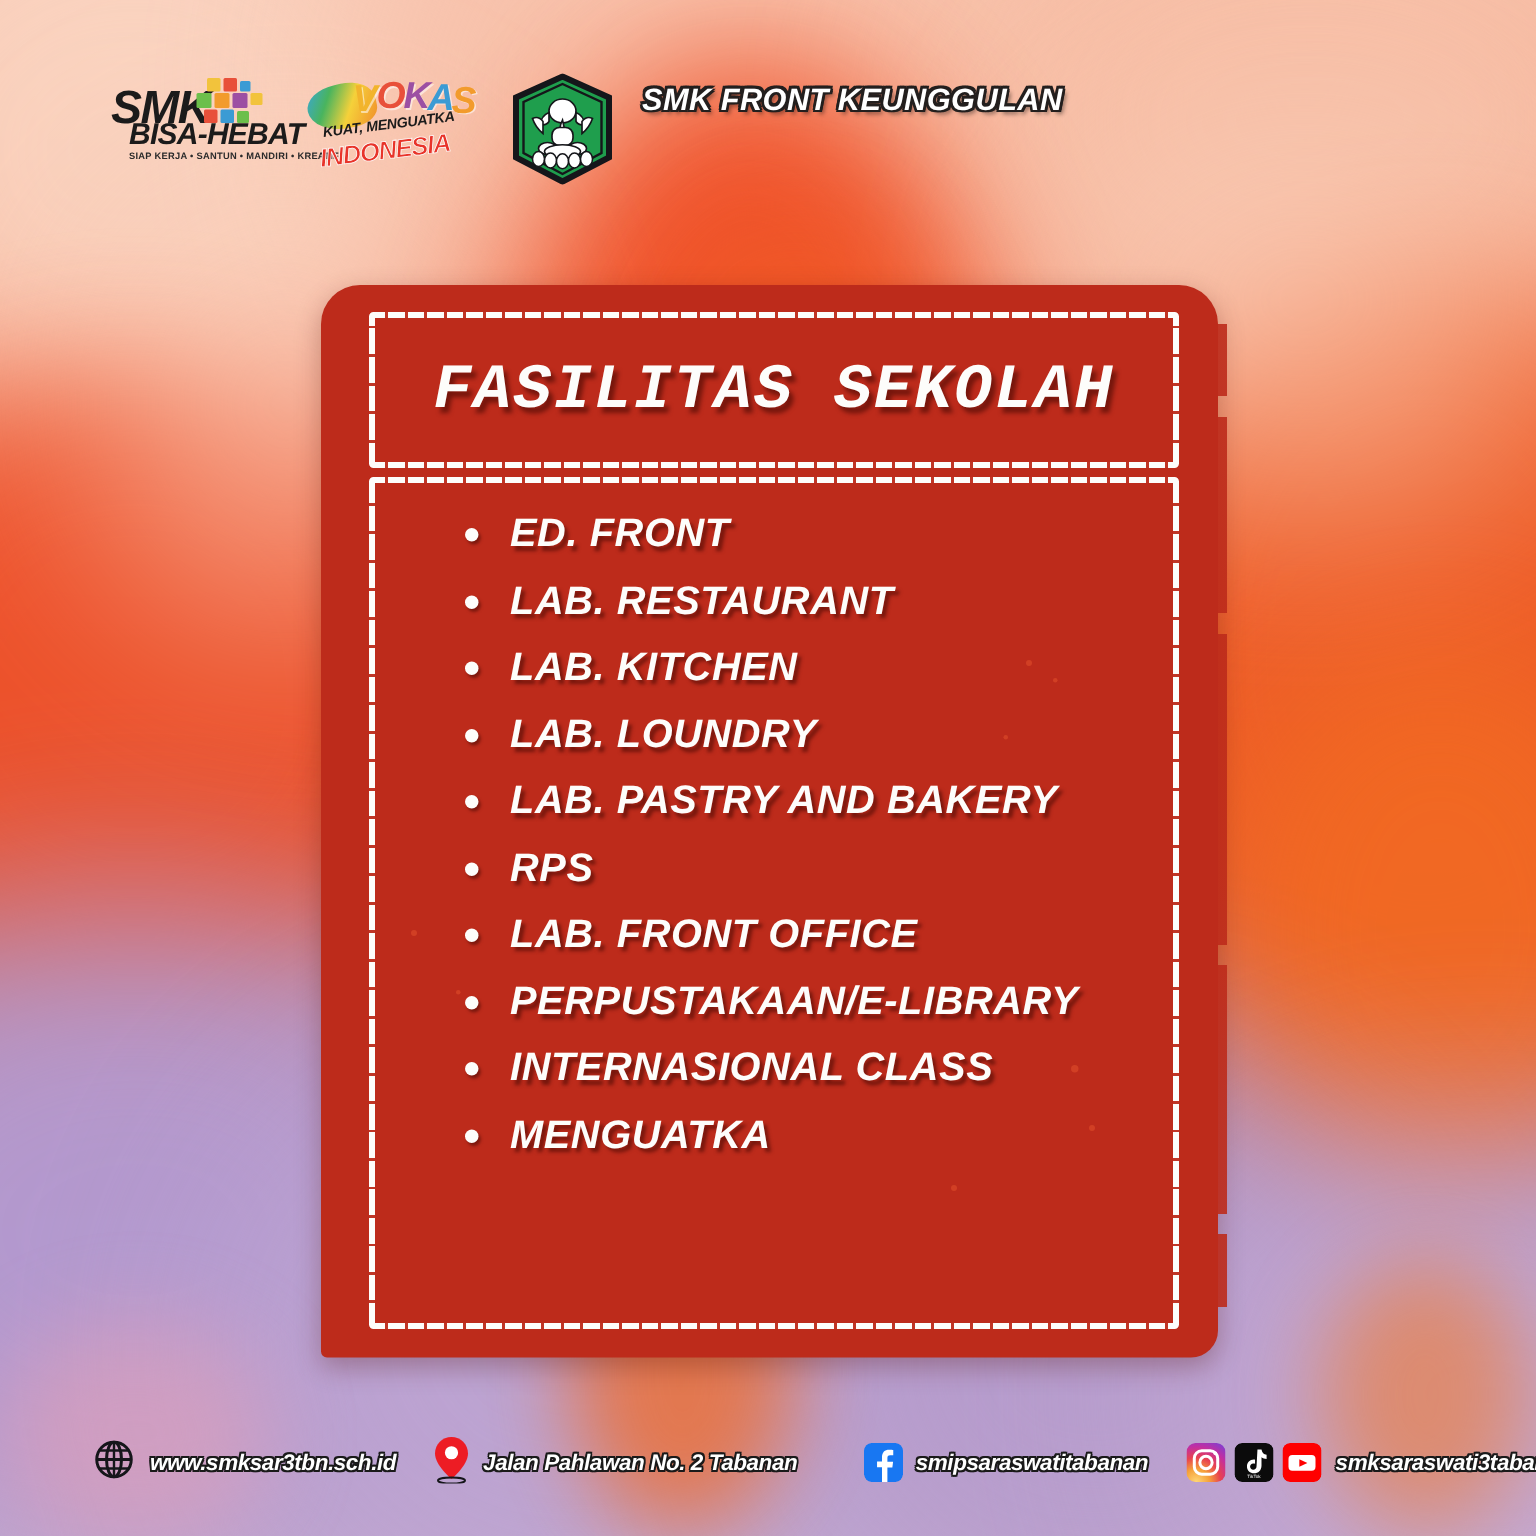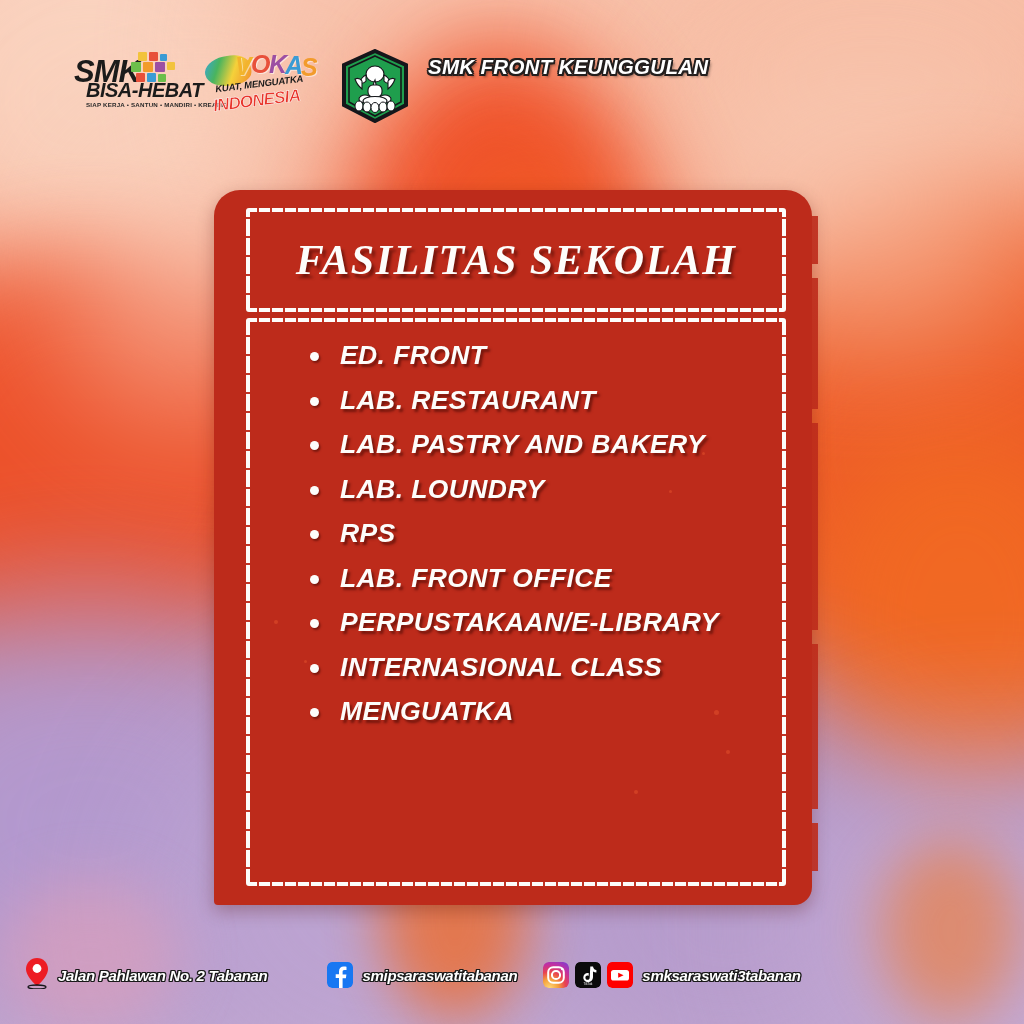--- a/index.html
+++ b/index.html
@@ -134,21 +134,21 @@
       linear-gradient(#000,#000) top/100% 5px no-repeat,
       linear-gradient(#000,#000) bottom/100% 5px no-repeat,
       linear-gradient(#000,#000) left/5px 100% no-repeat,
       linear-gradient(#000,#000) right/5px 100% no-repeat;
   }
 
   #title-box{left:32px;top:18px;width:532px;height:96px;}
   #title-text{
     position:absolute;left:0;top:0;width:100%;height:100%;
     display:flex;align-items:center;justify-content:center;
-    font-family:Liberation Serif, serif;
+    font-family:Liberation Mono, monospace;
     font-weight:bold;font-style:italic;color:#fdfdfb;
     font-size:42px;letter-spacing:1.5px;
     text-shadow:3px 4px 3px rgba(60,5,0,.55);
   }
 
   #list-box{left:32px;top:128px;width:532px;height:560px;}
   #fac-list{
     position:absolute;left:56px;top:16px;right:10px;
     list-style:none;margin:0;padding:0;
   }
@@ -284,46 +284,60 @@
   <i class="card-speck" style="left:420px;top:600px;width:4px;height:4px;"></i>
 
   <div class="grunge-box" id="title-box">
     <div id="title-text">FASILITAS SEKOLAH</div>
   </div>
 
   <div class="grunge-box" id="list-box">
     <ul id="fac-list">
         <li>ED. FRONT</li>
         <li>LAB. RESTAURANT</li>
+        <li>LAB. KITCHEN</li>
+        <li>LAB. LOUNDRY</li>
         <li>LAB. PASTRY AND BAKERY</li>
-        <li>LAB. LOUNDRY</li>
         <li>RPS</li>
         <li>LAB. FRONT OFFICE</li>
         <li>PERPUSTAKAAN/E-LIBRARY</li>
         <li>INTERNASIONAL CLASS</li>
         <li>MENGUATKA</li>
       </ul>
   </div>
 </div>
 
 <div id="footer">
 
+  <div class="f-item" style="margin-left:62px;">
+    <span style="display:block;">
+      <svg width="28" height="28" viewBox="0 0 28 28">
+        <circle cx="14" cy="14" r="11.5" fill="none" stroke="#15161a" stroke-width="2"></circle>
+        <ellipse cx="14" cy="14" rx="5" ry="11.5" fill="none" stroke="#15161a" stroke-width="2"></ellipse>
+        <line x1="2.5" y1="14" x2="25.5" y2="14" stroke="#15161a" stroke-width="2"></line>
+        <line x1="4.6" y1="8" x2="23.4" y2="8" stroke="#15161a" stroke-width="1.8"></line>
+        <line x1="4.6" y1="20" x2="23.4" y2="20" stroke="#15161a" stroke-width="1.8"></line>
+        <line x1="14" y1="2.5" x2="14" y2="25.5" stroke="#15161a" stroke-width="1.6"></line>
+      </svg>
+    </span>
+    <span class="f-text" style="margin-left:10px;">www.smksar3tbn.sch.id</span>
+  </div>
 
   <div class="f-item" style="margin-left:24px;">
     <span style="display:block;">
       <svg width="26" height="32" viewBox="0 0 26 32">
         <path d="M13 1 C6.9 1 2 5.9 2 12 C2 20 13 29 13 29 C13 29 24 20 24 12 C24 5.9 19.1 1 13 1 Z" fill="#ED1C24"></path>
         <circle cx="13" cy="11.5" r="4.4" fill="#ffffff"></circle>
         <ellipse cx="13" cy="30" rx="9" ry="2" fill="none" stroke="#15161a" stroke-width="1.3"></ellipse>
       </svg>
     </span>
     <span class="f-text" style="margin-left:8px;">Jalan Pahlawan No. 2 Tabanan</span>
   </div>
 
-  <div class="f-item" style="margin-left:42px;padding-left:18px;">
+  <div class="f-item" style="margin-left:26px;padding-left:18px;">
     <span style="display:block;">
       <svg class="sq-icon" viewBox="0 0 26 26">
         <rect width="26" height="26" rx="5" fill="#1877F2"></rect>
         <path d="M15.6 26 V16.3 h3.3 l0.5 -3.8 h-3.8 V10 c0 -1.1 0.3 -1.9 1.9 -1.9 h2 V4.7 C19.2 4.6 18 4.5 16.7 4.5 c -2.8 0 -4.7 1.7 -4.7 4.9 v2.9 H8.7 v3.8 H12 V26 Z" fill="#ffffff"></path>
       </svg>
     </span>
     <span class="f-text" style="margin-left:9px;">smipsaraswatitabanan</span>
   </div>
 
   <div class="f-item" style="margin-left:26px;">

